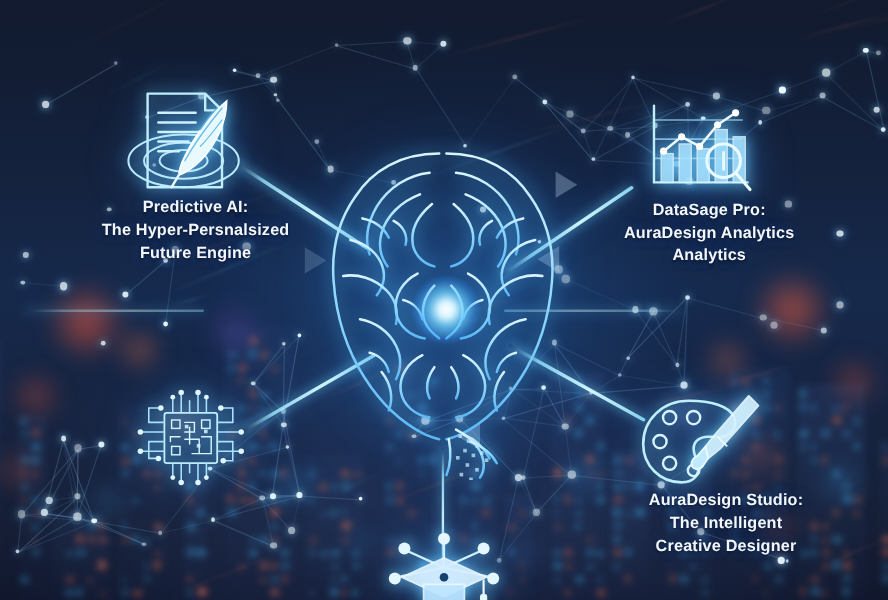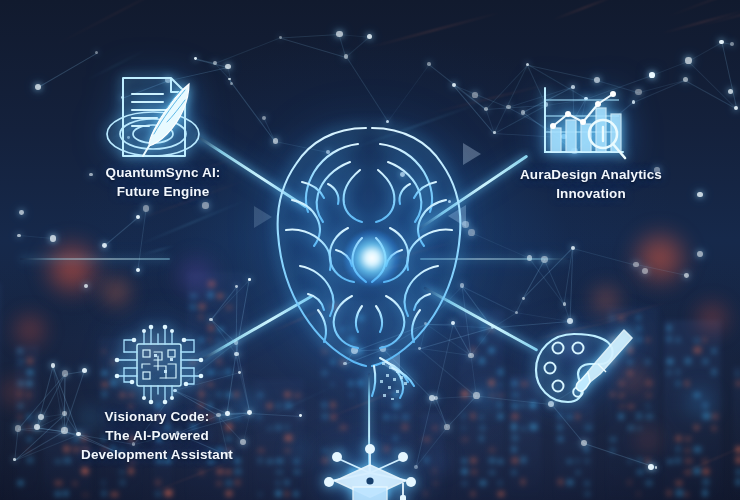--- a/index.html
+++ b/index.html
@@ -875,21 +875,22 @@
       </g>
       <g fill="none" stroke="#5fb9e8" stroke-width="1" stroke-linecap="round">
         <path d="M88 20 C78 32 66 48 57 64"></path>
         <path d="M84 20 C78 26 74 32 70 38"></path>
         <path d="M88 30 C82 38 76 46 70 52"></path>
       </g>
       <path d="M52 76 L46 86" stroke="#eafbff" stroke-width="2" stroke-linecap="round"></path>
     </svg>
   </div>
   <div class="label" style="left:48px;top:163px;">
-    <div>QuantumSync AI:</div>
+    <div>Predictive AI:</div>
+    <div>The Hyper-Persnalsized</div>
     <div>Future Engine</div>
   </div>
 
   <div class="icon-wrap" style="left:523px;top:82px;">
     <svg width="112" height="86" viewBox="0 0 112 86">
       <g fill="none" stroke="#9fdcf8" stroke-width="1.4" opacity=".75">
         <line x1="22" y1="18" x2="96" y2="18"></line>
         <line x1="22" y1="34" x2="96" y2="34"></line>
         <line x1="22" y1="50" x2="96" y2="50"></line>
       </g>
@@ -912,22 +913,23 @@
           <circle cx="90" cy="12" r="3"></circle>
       </g>
       <g fill="none" stroke="#eafbff" stroke-width="2.6" stroke-linecap="round">
         <circle cx="80" cy="52" r="14"></circle>
         <line x1="90" y1="62" x2="102" y2="76"></line>
       </g>
       <line x1="80" y1="45" x2="80" y2="59" stroke="#eafbff" stroke-width="2.4" stroke-linecap="round"></line>
     </svg>
   </div>
   <div class="label" style="left:476px;top:165px;">
+    <div>DataSage Pro:</div>
     <div>AuraDesign Analytics</div>
-    <div>Innovation</div>
+    <div>Analytics</div>
   </div>
 
   <div class="icon-wrap" style="left:104px;top:322px;">
     <svg width="106" height="84" viewBox="0 0 106 84">
       <g fill="none" stroke="#bfeeff" stroke-width="1.5" stroke-linecap="round">
         <rect x="33" y="22" width="44" height="42" rx="2"></rect>
       </g>
       <g fill="none" stroke="#a8e2ff" stroke-width="1.3" stroke-linecap="round">
         <path d="M40 22 L40 10"></path>
           <path d="M47 22 L47 6"></path>
@@ -980,39 +982,39 @@
         <path d="M64 42 L72 42 L72 56 L56 56"></path>
         <path d="M46 42 L38 42 L38 46"></path>
       </g>
       <g fill="#cfeeff" opacity=".9">
         <rect x="50" y="32" width="3" height="3"></rect>
           <rect x="60" y="48" width="3" height="3"></rect>
         <rect x="66" y="36" width="3" height="3"></rect>
       </g>
     </svg>
   </div>
-  <div class="label" style="left:42px;top:407px;">
-    <div>Visionary Code:</div>
-    <div>The AI-Powered</div>
-    <div>Development Assistant</div>
-  </div>
 
   <div class="icon-wrap" style="left:528px;top:326px;">
     <svg width="108" height="84" viewBox="0 0 108 84">
       <g fill="none" stroke="#bfeeff" stroke-width="2.2" stroke-linejoin="round">
         <path d="M46 8 C24 8 8 24 8 44 C8 62 22 76 40 76 C50 76 54 70 54 64 C54 58 50 54 50 48 C50 42 55 38 62 38 L72 38 C82 38 86 30 84 22 C80 12 64 8 46 8 Z"></path>
       </g>
       <g fill="none" stroke="#d6f4ff" stroke-width="2">
         <circle cx="30" cy="22" r="5.5"></circle>
         <circle cx="22" cy="42" r="5.5"></circle>
         <circle cx="30" cy="60" r="5.5"></circle>
         <circle cx="50" cy="22" r="5.5"></circle>
         <circle cx="50" cy="66" r="4.8"></circle>
       </g>
       <g>
         <path d="M96 4 L104 12 L72 48 L62 56 L60 46 L68 36 Z" fill="#d4f2ff" opacity=".9" stroke="#eafbff" stroke-width="1.6" stroke-linejoin="round"></path>
         <path d="M62 56 L58 62 C55 66 51 66 49 63 C47 60 49 56 53 54 L60 46 Z" fill="#bfeaff" stroke="#eafbff" stroke-width="1.5" stroke-linejoin="round"></path>
         <line x1="70" y1="38" x2="78" y2="46" stroke="#eafbff" stroke-width="1.4"></line>
       </g>
     </svg>
   </div>
+  <div class="label" style="left:490px;top:407px;">
+    <div>AuraDesign Studio:</div>
+    <div>The Intelligent</div>
+    <div>Creative Designer</div>
+  </div>
 
 </div>
 
 </body></html>

